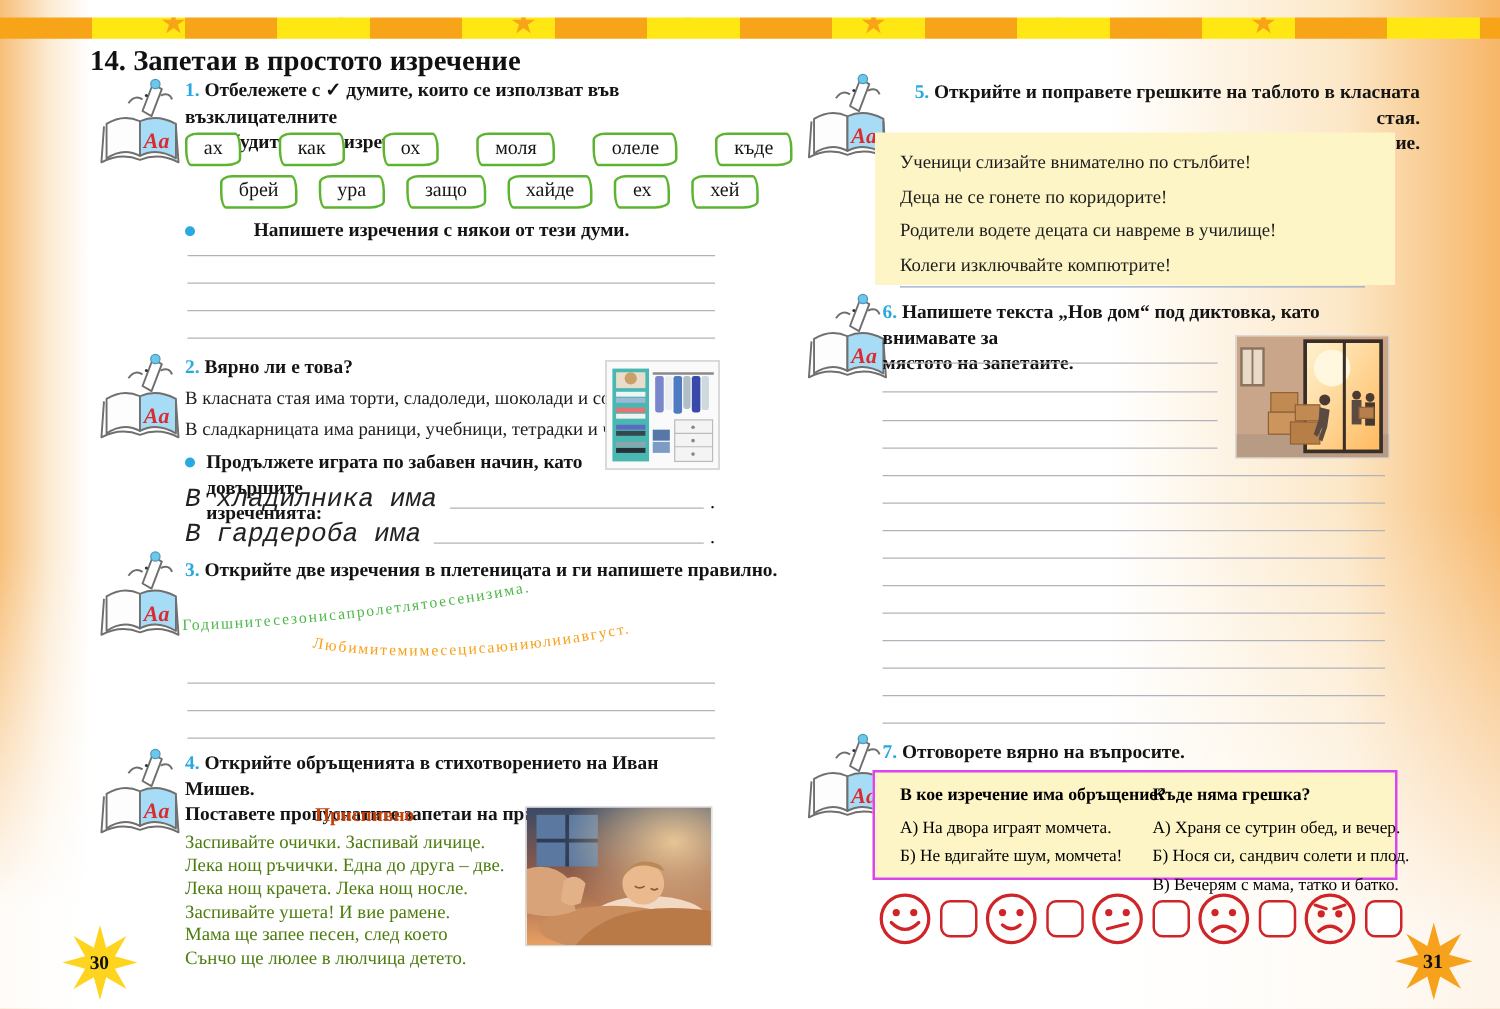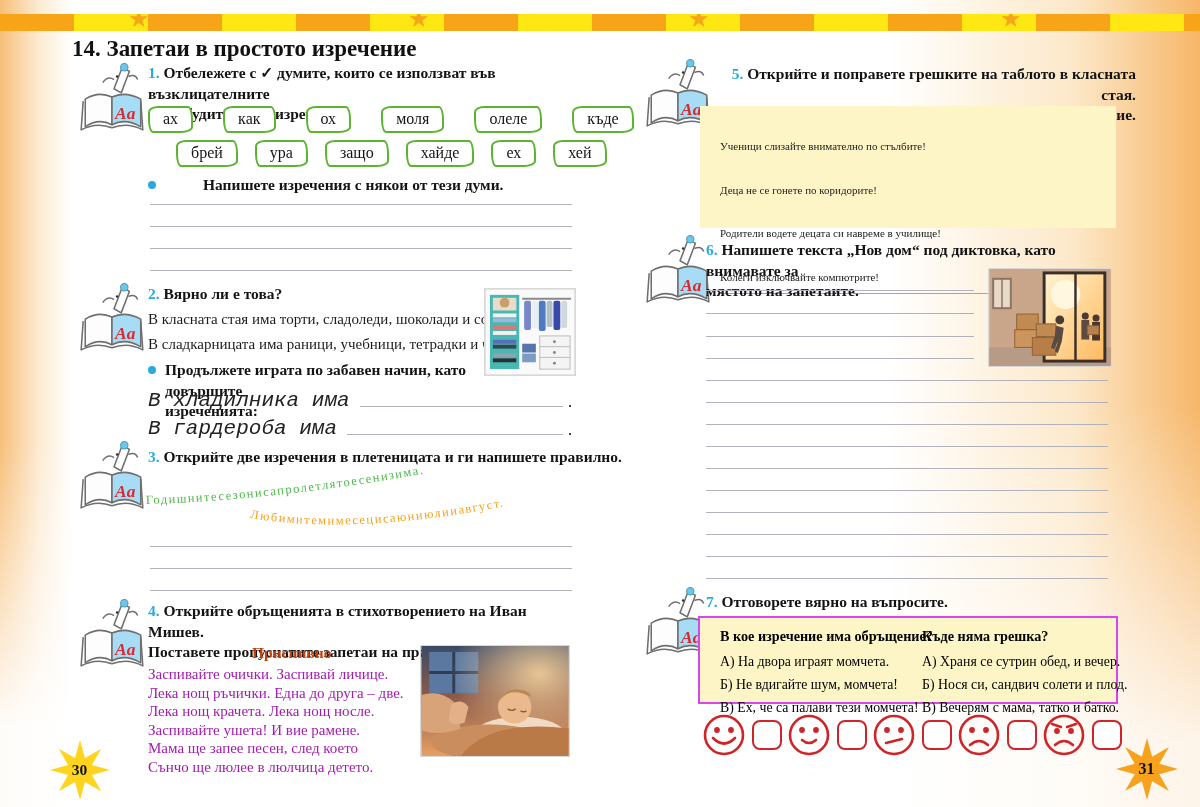--- a/index.html
+++ b/index.html
@@ -37,32 +37,32 @@
 
   .bullet { position:absolute; display:flex; gap:9px; font-weight:700; font-size:15.5px; line-height:20.5px; color:#141414;}
   .dot { flex:0 0 auto; width:8px; height:8px; border-radius:50%; background:#2aa9e0; margin-top:6px; }
 
   .script-row { position:absolute; display:flex; align-items:flex-end; }
   .script { font-family:Liberation Mono, monospace; font-style:italic; font-size:21px; color:#222; white-space:nowrap; }
   .fill-line { flex:1 1 auto; border-bottom:1.2px solid #b2b2bc; margin:0 5px 5px 10px; }
   .period { font-size:16px; padding-bottom:1px; }
 
   .ybox { position:absolute; background:#fdf5c6; }
-  .ybox .bline { font-size:11px; line-height:27.5px; color:#1c1c1c;margin-top:16px; }
+  .ybox .bline { font-size:15px; line-height:27.5px; color:#1c1c1c; }
   .ybox-underline { border-bottom:1.2px solid #93a9c8; }
 
   .redbox { position:absolute; background:#fdf5c6; border:2px solid #d946ef; }
   .qcol { position:absolute; white-space:nowrap; font-size:13.8px; }
   .qcol .qhead { font-weight:700; margin-bottom:5px; font-size:14.2px; }
   .qcol .opt { line-height:23px; }
 
   .sgroup { position:absolute; display:flex; align-items:center; gap:7px; }
   .checkbox { width:30px; height:30px; border:2.6px solid #cf2428; border-radius:8px; background:#fff; }
 
-  .poem { position:absolute; font-size:15px; line-height:18.6px; color:#a21caf; }
+  .poem { position:absolute; font-size:15px; line-height:18.6px; color:#4d7c0f; }
   .poem-title { position:absolute; font-weight:700; font-size:15.5px; color:#c2410c; }
 
   .photo { position:absolute; border:1px solid #d8d8d8; }
 
   .pagestar { position:absolute; }
   .pagestar text { font-size:15px; font-weight:700; fill:#111; font-family:"Liberation Serif", serif; }
 
   .title { position:absolute; font-weight:700; font-size:23px; color:#111; }
   .aa { position:absolute; width:66px; height:74px; }
 </style>
@@ -351,21 +351,20 @@
       </svg>
     <div class="task-head" style="left:706px; top:592px;">
       <span class="tnum">7.</span>
       <span>Отговорете вярно на въпросите.</span>
     </div>
     <div class="redbox" style="left:698px; top:616px; width:420px; height:88px;">
       <div class="qcol" style="left:20px; top:10px;">
         <div class="qhead">В кое изречение има обръщение?</div>
         <div class="opt">А) На двора играят момчета.</div>
         <div class="opt">Б) Не вдигайте шум, момчета!</div>
-        <div class="opt">В) Ех, че са палави тези момчета!</div>
       </div>
       <div class="qcol" style="left:222px; top:10px;">
         <div class="qhead">Къде няма грешка?</div>
         <div class="opt">А) Храня се сутрин обед, и вечер.</div>
         <div class="opt">Б) Нося си, сандвич солети и плод.</div>
         <div class="opt">В) Вечерям с мама, татко и батко.</div>
       </div>
     </div>
 
     <div class="sgroup" style="left:703px; top:714px;">

